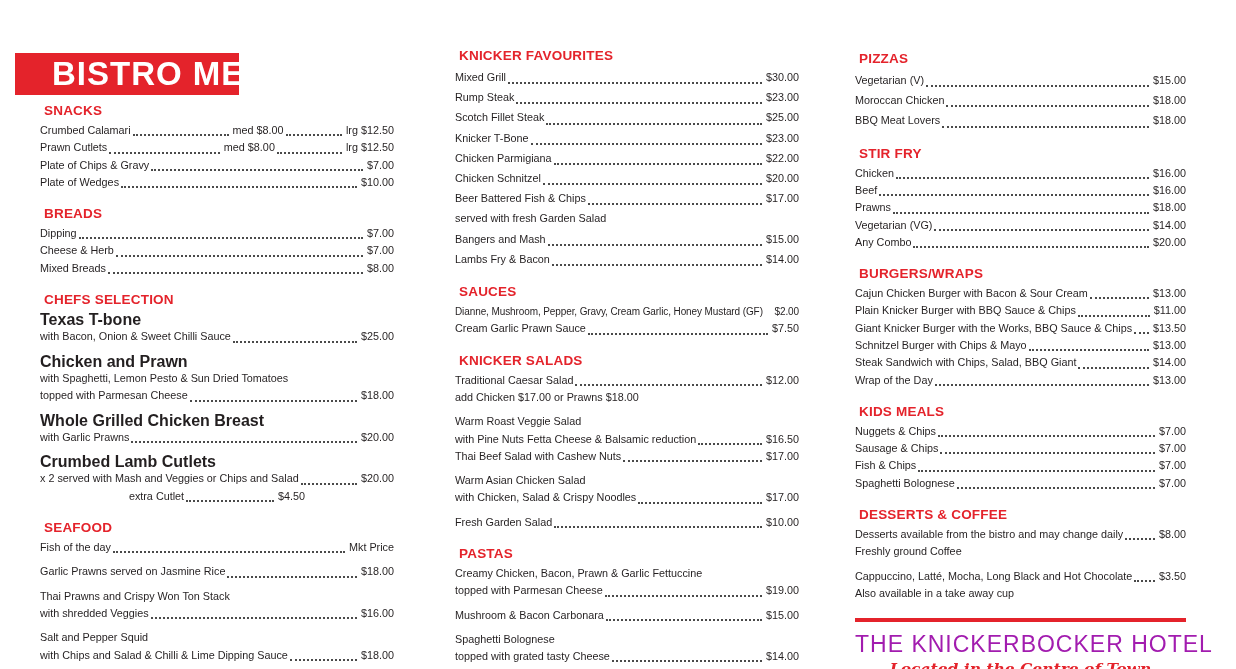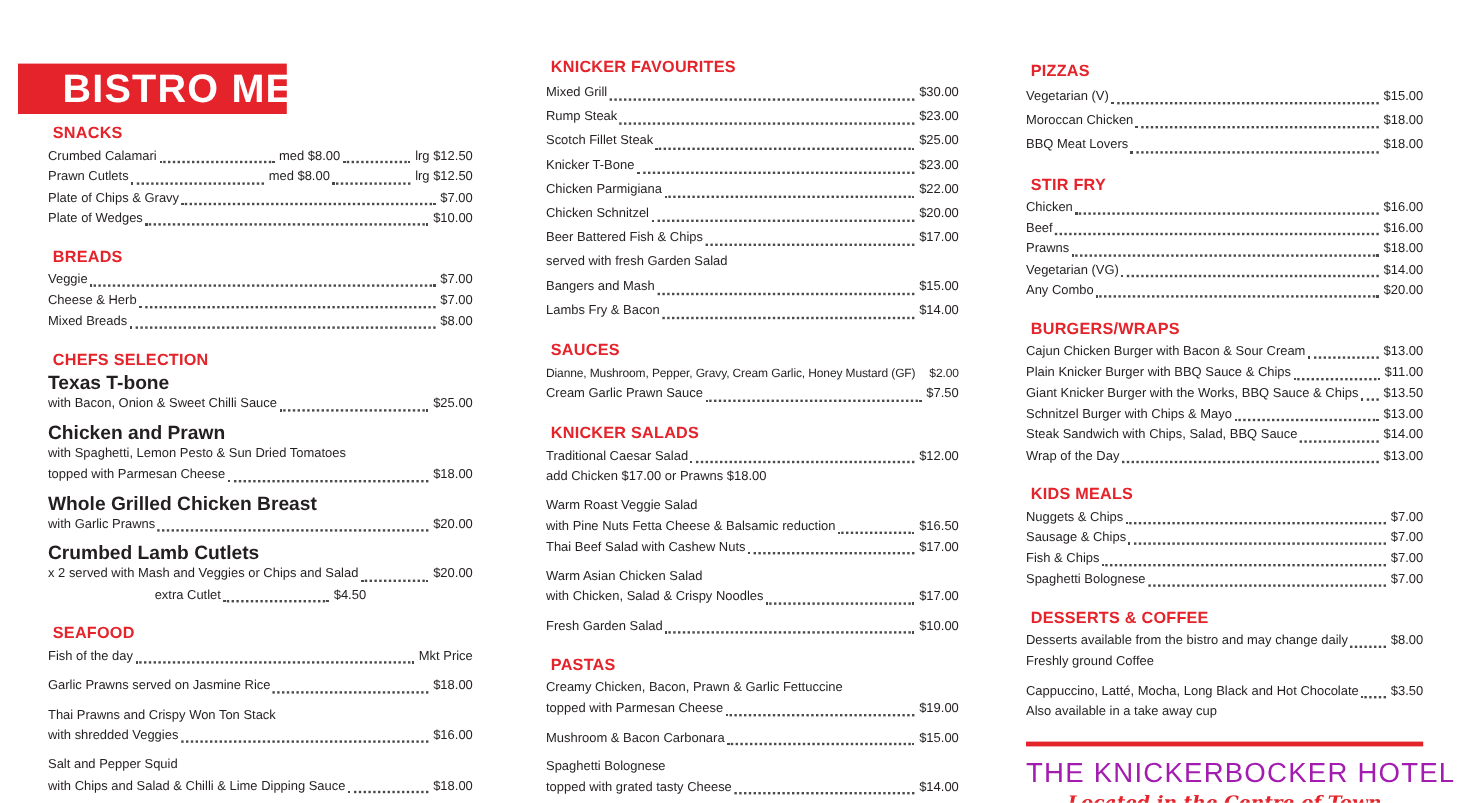--- a/index.html
+++ b/index.html
@@ -102,21 +102,21 @@
             <span class="name">Plate of Wedges</span>
             <span class="dots"></span>
             <span class="price">$10.00</span>
           </div>
         </div>
       </div>
       <div class="section">
         <div class="sec-title">BREADS</div>
         <div class="group">
           <div class="line">
-            <span class="name">Veggie</span>
+            <span class="name">Dipping</span>
             <span class="dots"></span>
             <span class="price">$7.00</span>
           </div>
           <div class="line">
             <span class="name">Cheese &amp; Herb</span>
             <span class="dots"></span>
             <span class="price">$7.00</span>
           </div>
           <div class="line">
             <span class="name">Mixed Breads</span>
@@ -429,21 +429,21 @@
             <span class="name">Giant Knicker Burger with the Works, BBQ Sauce &amp; Chips</span>
             <span class="dots"></span>
             <span class="price">$13.50</span>
           </div>
           <div class="line">
             <span class="name">Schnitzel Burger with Chips &amp; Mayo</span>
             <span class="dots"></span>
             <span class="price">$13.00</span>
           </div>
           <div class="line">
-            <span class="name">Steak Sandwich with Chips, Salad, BBQ Sauce</span>
+            <span class="name">Steak Sandwich with Chips, Salad, BBQ Giant</span>
             <span class="dots"></span>
             <span class="price">$14.00</span>
           </div>
           <div class="line">
             <span class="name">Wrap of the Day</span>
             <span class="dots"></span>
             <span class="price">$13.00</span>
           </div>
         </div>
       </div>

